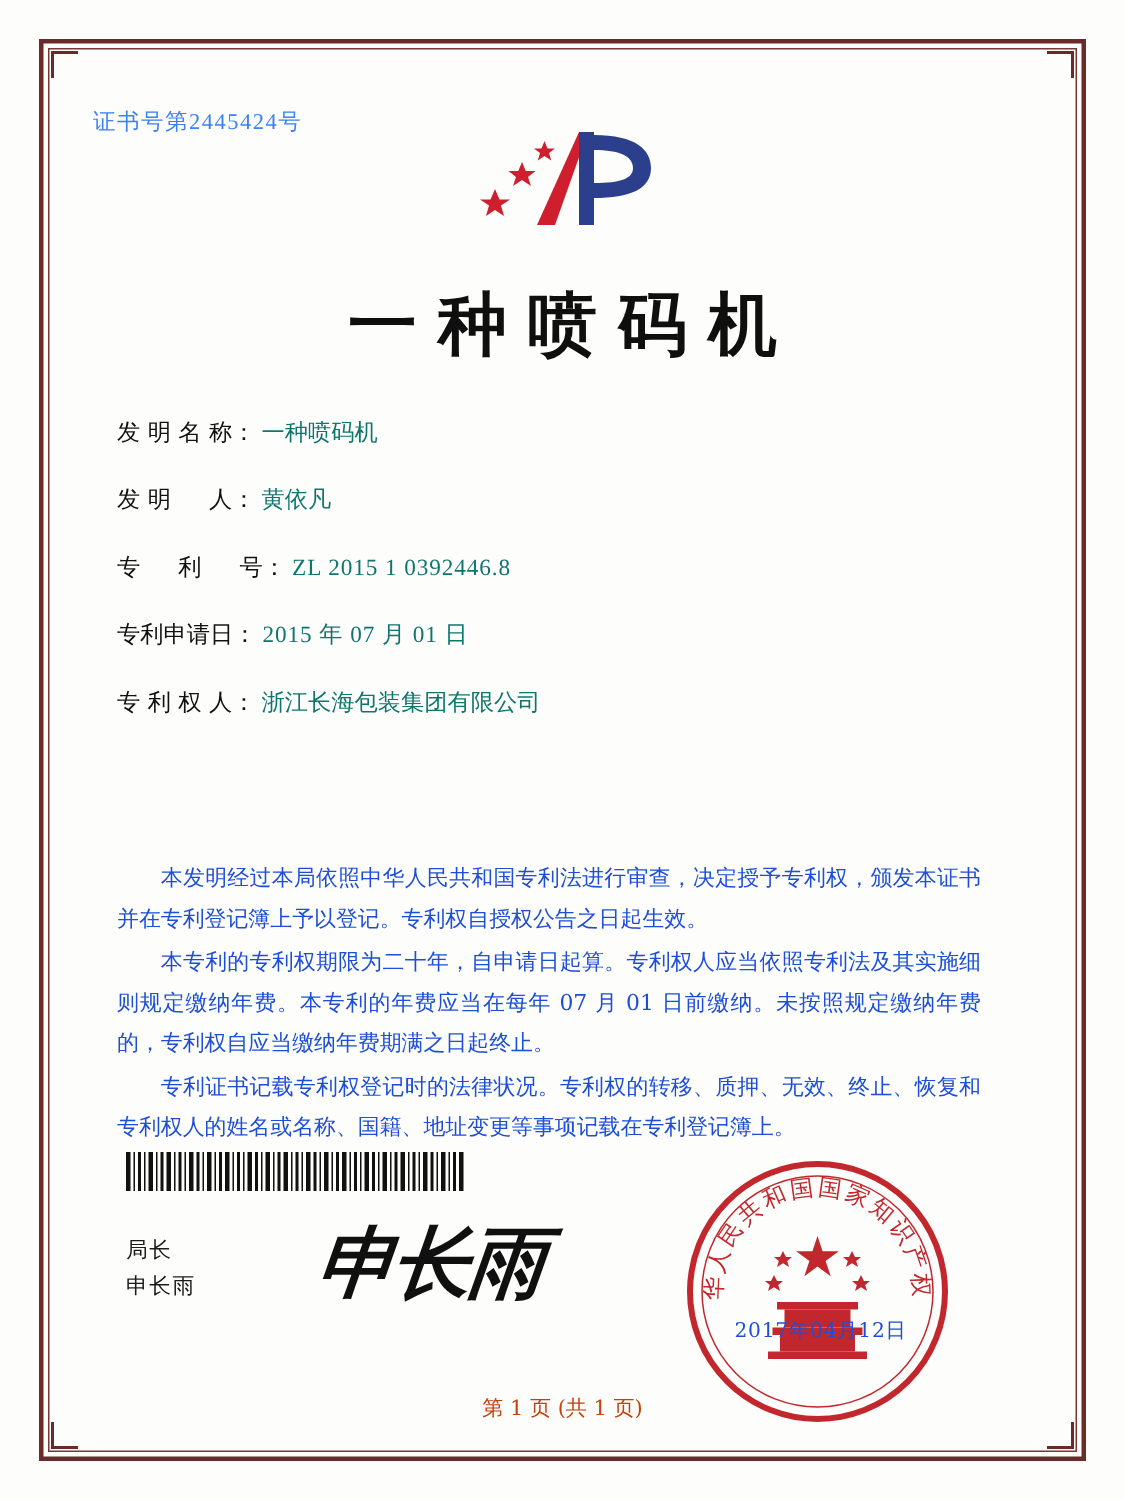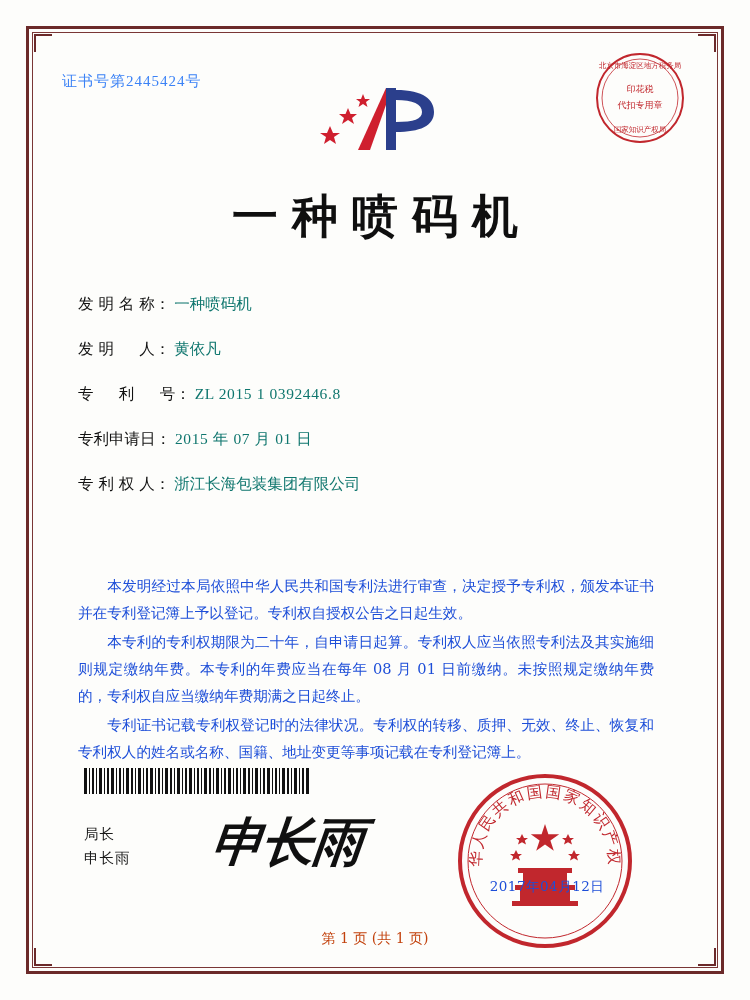--- a/index.html
+++ b/index.html
@@ -82,21 +82,21 @@
     font-weight: bold;
     letter-spacing: 14px;
     text-indent: 14px;
     color: #0f0f0f;
     font-family: "DejaVu Serif", "Liberation Serif", serif;
   }
 
   
   .fields {
     position: absolute;
-    left: 78px; top: 294px;
+    left: 78px; top: 278px;
     width: 580px;
   }
   .field-row {
     display: flex;
     align-items: baseline;
     margin-bottom: 24px;
     font-size: 15.5px;
   }
   .field-label {
     white-space: pre;
@@ -211,32 +211,20 @@
         <polygon points="63,12 65,17 70,17 66,20 67.5,25 63,22 58.5,25 60,20 56,17 61,17"></polygon>
       </g>
 
       <path d="M58 68 L86 6 L92 6 L70 68 Z" fill="#cf1f2e"></path>
 
       <path d="M86 6 L96 6 L96 68 L86 68 Z" fill="#2b3f8c"></path>
       <path d="M96 8 C124 8 134 18 134 30 C134 44 120 50 96 50 L96 40 C114 40 122 37 122 30 C122 22 113 18 96 18 Z" fill="#2b3f8c"></path>
     </svg>
   </div>
 
-  <div class="stamp-top">
-    <svg width="96" height="96" viewBox="0 0 96 96">
-      <ellipse cx="48" cy="48" rx="43" ry="44" fill="none" stroke="#c1272d" stroke-width="2"></ellipse>
-      <ellipse cx="48" cy="48" rx="38" ry="39" fill="none" stroke="#c1272d" stroke-width="0.8"></ellipse>
-      <g fill="#c1272d" font-family="DejaVu Serif, serif" font-size="7.5">
-        <text x="48" y="18" text-anchor="middle">北京市海淀区地方税务局</text>
-        <text x="48" y="42" text-anchor="middle" font-size="9">印花税</text>
-        <text x="48" y="58" text-anchor="middle" font-size="9">代扣专用章</text>
-        <text x="48" y="82" text-anchor="middle">国家知识产权局</text>
-      </g>
-    </svg>
-  </div>
 
   <div class="cert-title">一种喷码机</div>
 
   <div class="fields">
     <div class="field-row">
       <span class="field-label">发 明 名 称：</span>
       <span class="field-value">一种喷码机</span>
     </div>
     <div class="field-row">
       <span class="field-label">发 明 　 人：</span>
@@ -251,21 +239,21 @@
       <span class="field-value latin">2015 年 07 月 01 日</span>
     </div>
     <div class="field-row">
       <span class="field-label">专 利 权 人：</span>
       <span class="field-value">浙江长海包装集团有限公司</span>
     </div>
   </div>
 
   <div class="body-text">
     <p>本发明经过本局依照中华人民共和国专利法进行审查，决定授予专利权，颁发本证书并在专利登记簿上予以登记。专利权自授权公告之日起生效。</p>
-    <p>本专利的专利权期限为二十年，自申请日起算。专利权人应当依照专利法及其实施细则规定缴纳年费。本专利的年费应当在每年 08 月 01 日前缴纳。未按照规定缴纳年费的，专利权自应当缴纳年费期满之日起终止。</p>
+    <p>本专利的专利权期限为二十年，自申请日起算。专利权人应当依照专利法及其实施细则规定缴纳年费。本专利的年费应当在每年 07 月 01 日前缴纳。未按照规定缴纳年费的，专利权自应当缴纳年费期满之日起终止。</p>
     <p>专利证书记载专利权登记时的法律状况。专利权的转移、质押、无效、终止、恢复和专利权人的姓名或名称、国籍、地址变更等事项记载在专利登记簿上。</p>
   </div>
 
   <div class="barcode">
     <svg width="228" height="26" viewBox="0 0 228 26">
       <g fill="#111">
         <rect x="0" y="0" width="3" height="26"></rect>
           <rect x="5" y="0" width="1" height="26"></rect>
         <rect x="8" y="0" width="2" height="26"></rect>
           <rect x="12" y="0" width="1" height="26"></rect>

